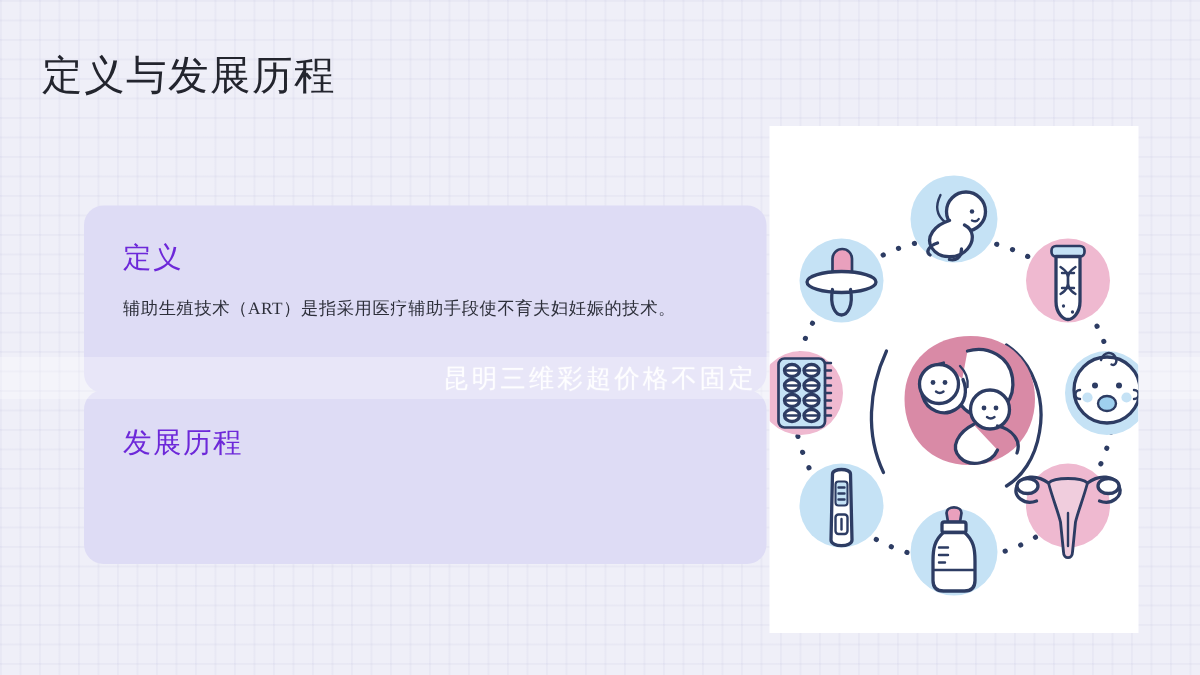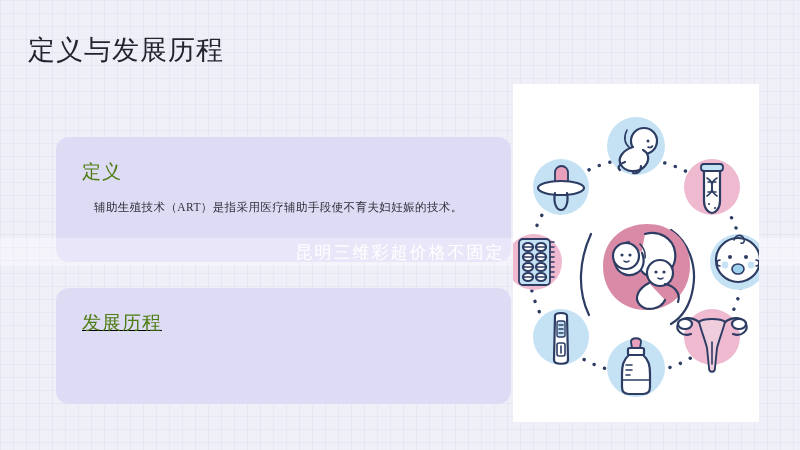--- a/index.html
+++ b/index.html
@@ -25,29 +25,29 @@
     font-weight:400;
   }
   .card{
     position:absolute;left:56px;width:455px;
     background:#dedcf5;
     border-radius:13px;
     box-sizing:border-box;
     padding:22px 26px 18px 26px;
   }
   #card-definition{top:137px;height:125px;}
-  #card-history{top:288px;height:116px;text-decoration:underline;}
+  #card-history{top:260px;height:116px;}
   .card-heading{
-    font-size:19px;color:#4d7c0f;margin:0 0 11px 0;
+    font-size:19px;color:#6d28d9;margin:0 0 11px 0;
     letter-spacing:1px;font-weight:400;
     font-family:"Liberation Serif","DejaVu Serif",serif;
   }
   .card-body{
     font-size:11.5px;line-height:1.85;color:#2d2f3a;
-    letter-spacing:.4px;margin:12px;
+    letter-spacing:.4px;margin:0;
     font-family:"Liberation Serif","DejaVu Serif",serif;
   }
   
   #watermark{
     position:absolute;left:0;top:238px;width:800px;height:28px;
     background:rgba(255,255,255,.30);
     display:flex;align-items:center;justify-content:center;
     pointer-events:none;
   }
   #watermark span{

